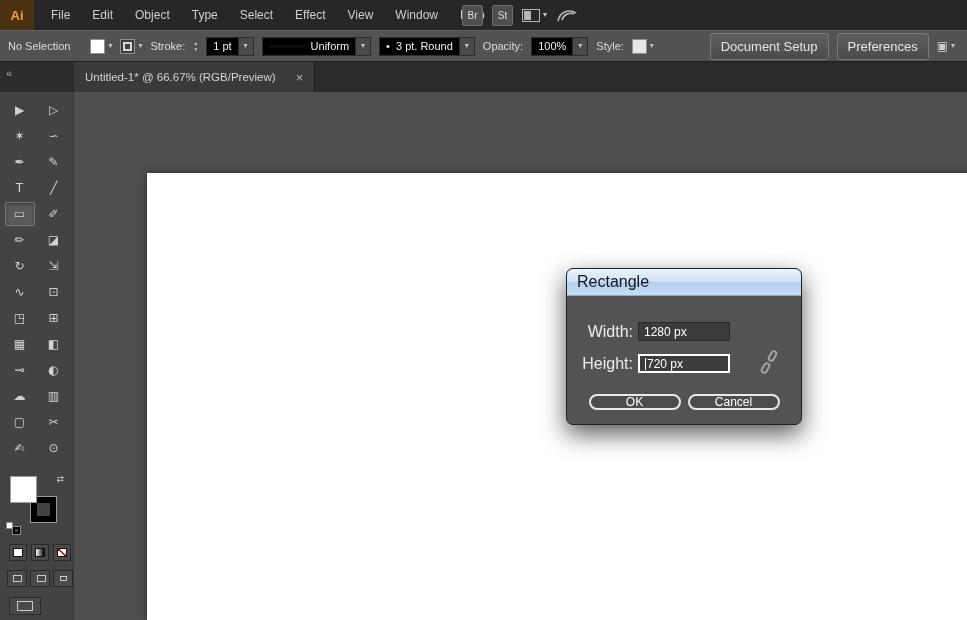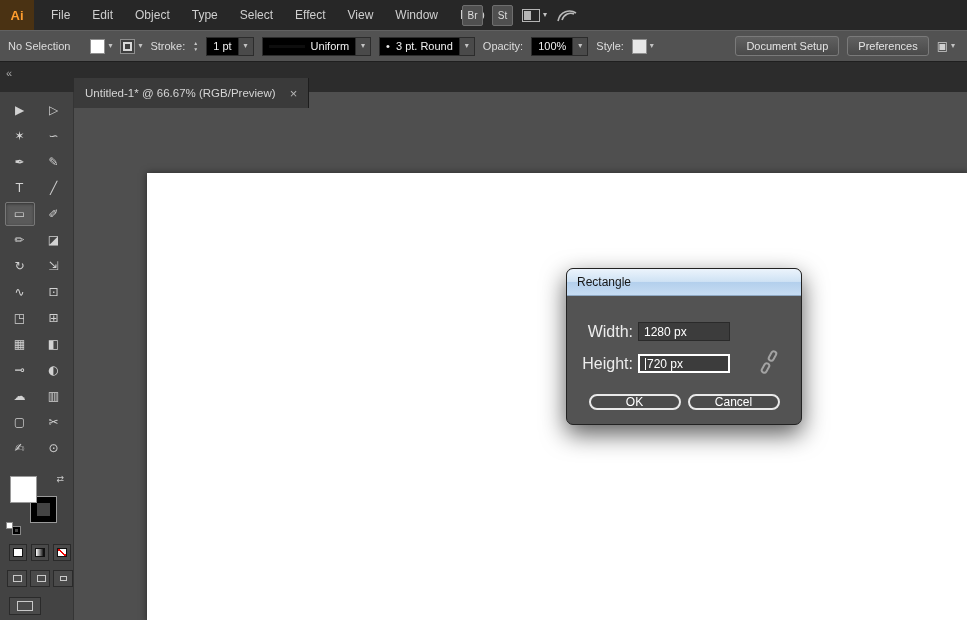--- a/index.html
+++ b/index.html
@@ -36,31 +36,31 @@
   .stroke-ring{background:#3e3e3e;position:relative;}
   .stroke-ring::after{content:"";position:absolute;inset:2px;border:2px solid #d8d8d8;}
   .style-swatch{background:#e7e7e7;}
   .spinner{display:flex;flex-direction:column;justify-content:center;gap:1px;}
   .spinner span{font-size:5px;color:#c9c9c9;line-height:5px;}
   .combo-val{padding:0 6px;color:#f0f0f0;white-space:nowrap;}
   .combo-btn{width:14px;align-self:stretch;background:#4a4a4a;border-left:1px solid #2c2c2c;
              display:flex;align-items:center;justify-content:center;}
   .vw-line{width:36px;height:3px;background:#0d0d0d;margin-left:6px;}
   .dot{margin-left:6px;color:#eee;}
-  .cb-btn{height:20px;border:1px solid #7a7a7a;border-radius:3px;color:#e4e4e4;font-size:11px;
+  .cb-btn{height:27px;border:1px solid #7a7a7a;border-radius:3px;color:#e4e4e4;font-size:13px;
           background:linear-gradient(#606060,#4a4a4a);padding:0 10px;
           font-family:"Liberation Sans","DejaVu Sans",sans-serif;}
   .doc-setup{margin-left:auto;}
   .ws{display:flex;align-items:center;gap:3px;margin-right:4px;color:#cfcfcf;font-size:12px;}
 
   
   .tabbar{position:absolute;left:0;top:62px;right:0;height:30px;background:#2c2c2c;z-index:4;}
   .collapse{position:absolute;left:6px;top:5px;color:#a8a8a8;font-size:11px;}
-  .tab{position:absolute;left:74px;top:16px;height:30px;background:#3a3a3a;border-right:1px solid #1d1d1d;
-       display:flex;align-items:center;gap:14px;padding:0 11px;font-size:11.5px;color:#d4d4d4;}
+  .tab{position:absolute;left:74px;top:0;height:30px;background:#3a3a3a;border-right:1px solid #1d1d1d;
+       display:flex;align-items:center;gap:20px;padding:0 11px;font-size:11.5px;color:#d4d4d4;}
   .tab-close{color:#b5b5b5;font-size:13px;}
 
   
   .toolbar{position:absolute;left:0;top:92px;bottom:0;width:74px;background:#434343;
            border-right:1px solid #353535;box-sizing:border-box;z-index:3;}
   .tools{display:grid;grid-template-columns:repeat(2,30px);justify-content:center;
          gap:2px 4px;padding-top:6px;font-family:"DejaVu Sans",sans-serif;}
   .tool{height:22px;display:flex;align-items:center;justify-content:center;color:#d2d2d2;
         font-size:12px;border:1px solid transparent;border-radius:2px;}
   .tool.active{background:#5a5a5a;border-color:#787878;box-shadow:inset 0 1px 3px rgba(0,0,0,.45);}
@@ -95,21 +95,21 @@
   .canvas{position:absolute;left:74px;top:92px;right:0;bottom:0;background:#4f4f4f;overflow:hidden;}
   .artboard{position:absolute;left:73px;top:81px;right:-2px;bottom:-2px;background:#fff;
             box-shadow:0 0 7px rgba(0,0,0,.5);}
 
   
   .dialog{position:absolute;left:566px;top:268px;width:234px;border-radius:7px;background:#535353;
           border:1px solid #222;box-shadow:0 9px 24px rgba(0,0,0,.65),0 0 0 1px rgba(255,255,255,.07);
           z-index:20;overflow:hidden;}
   .dlg-title{height:26px;background:linear-gradient(#ecf4fc,#cfe2f4 48%,#b3cfec 50%,#c6dcf3);
              border-bottom:1px solid #8fa9c4;display:flex;align-items:center;padding:0 10px;
-             color:#161616;font-size:12px;}
+             color:#161616;font-size:16px;}
   .dlg-body{position:relative;padding:26px 0 14px;}
   .drow{display:flex;align-items:center;margin:0 0 13px 10px;}
   .dlabel{width:56px;text-align:right;margin-right:5px;color:#ececec;font-size:16px;}
   .dfield{width:92px;height:19px;background:#3c3c3c;border:1px solid #2a2a2a;color:#fff;
           font-size:12px;display:flex;align-items:center;padding:0 5px;box-sizing:border-box;}
   .dfield.focused{border:2px solid #fff;}
   .caret{display:inline-block;width:1px;height:12px;background:#fff;margin-right:1px;}
   .chain{position:absolute;right:22px;top:54px;width:18px;height:28px;}
   .chain::before,.chain::after{content:"";position:absolute;width:7px;height:12px;
         border:2px solid #a3a3a3;border-radius:4px;box-sizing:border-box;}

